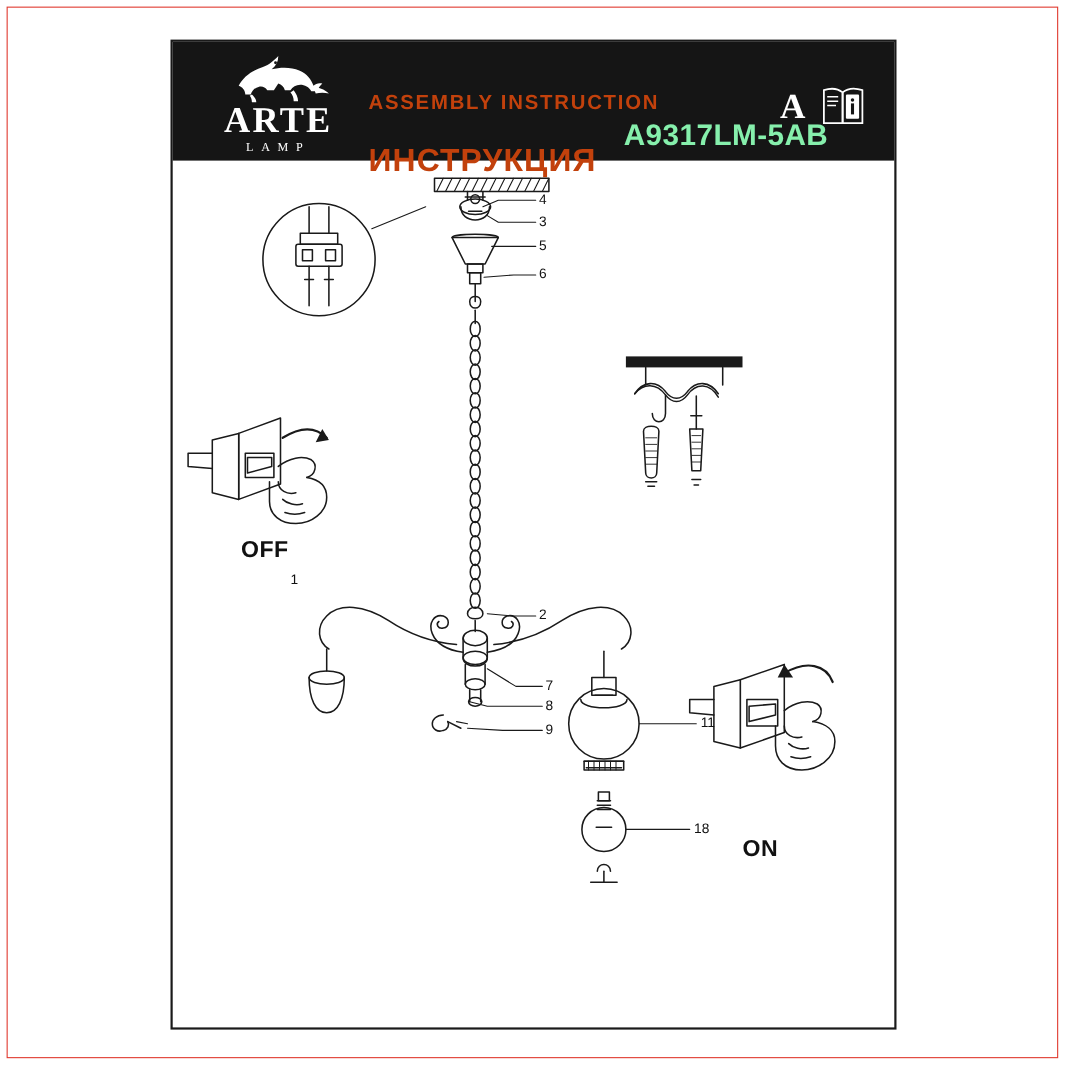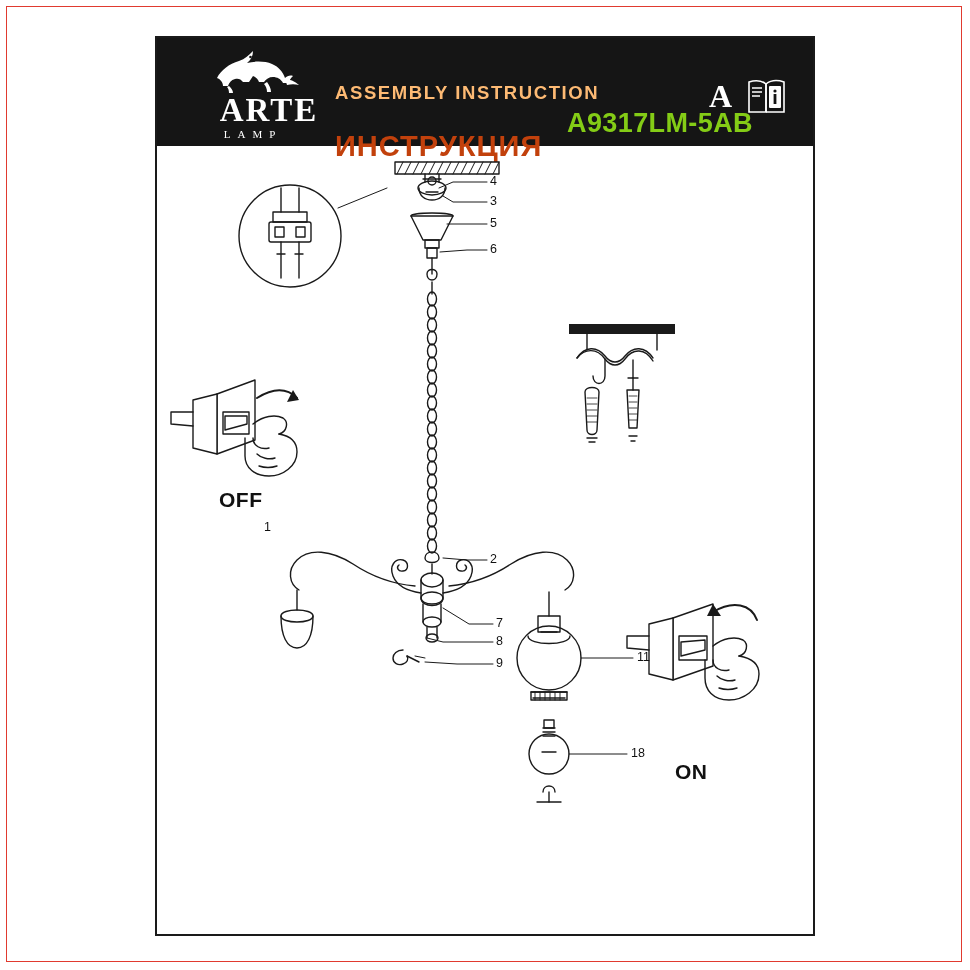--- a/index.html
+++ b/index.html
@@ -50,21 +50,21 @@
   }
   .brand {
     position: absolute;
     left: 20px; top: 8px;
     width: 150px;
     height: 96px;
     color: #ffffff;
   }
   .brand-word {
     position: absolute;
-    left: 22px; top: 46px;
+    left: 6px; top: 46px;
     width: 140px;
     text-align: center;
     font-size: 33px;
     letter-spacing: 2px;
     font-weight: bold;
     font-family: "Liberation Serif", serif;
     color: #ffffff;
   }
   .brand-sub {
     position: absolute;
@@ -79,39 +79,39 @@
   .griffin {
     position: absolute;
     left: 32px; top: 2px;
     width: 96px; height: 46px;
   }
   .title-en {
     position: absolute;
     left: 178px; top: 44px;
     font-size: 18.5px;
     letter-spacing: 1.6px;
-    color: #fdba74;
+    color: #c2410c;
     font-weight: bold;
   }
   .title-ru {
     position: absolute;
     left: 178px; top: 84px;
     font-size: 29px;
     letter-spacing: 1px;
     color: #c2410c;
     font-weight: bold;
     transform: translateY(-14px);
     margin-top: 22px;
   }
   .model {
     position: absolute;
     left: 410px; top: 84px;
     font-size: 27px;
     letter-spacing: 0.4px;
-    color: #84cc16;
+    color: #86efac;
     font-weight: bold;
     transform: translateY(-14px);
   }
   .letter-a {
     position: absolute;
     left: 552px; top: 40px;
     font-size: 32px;
     font-weight: bold;
     color: #ffffff;
     font-family: "Liberation Serif", serif;

